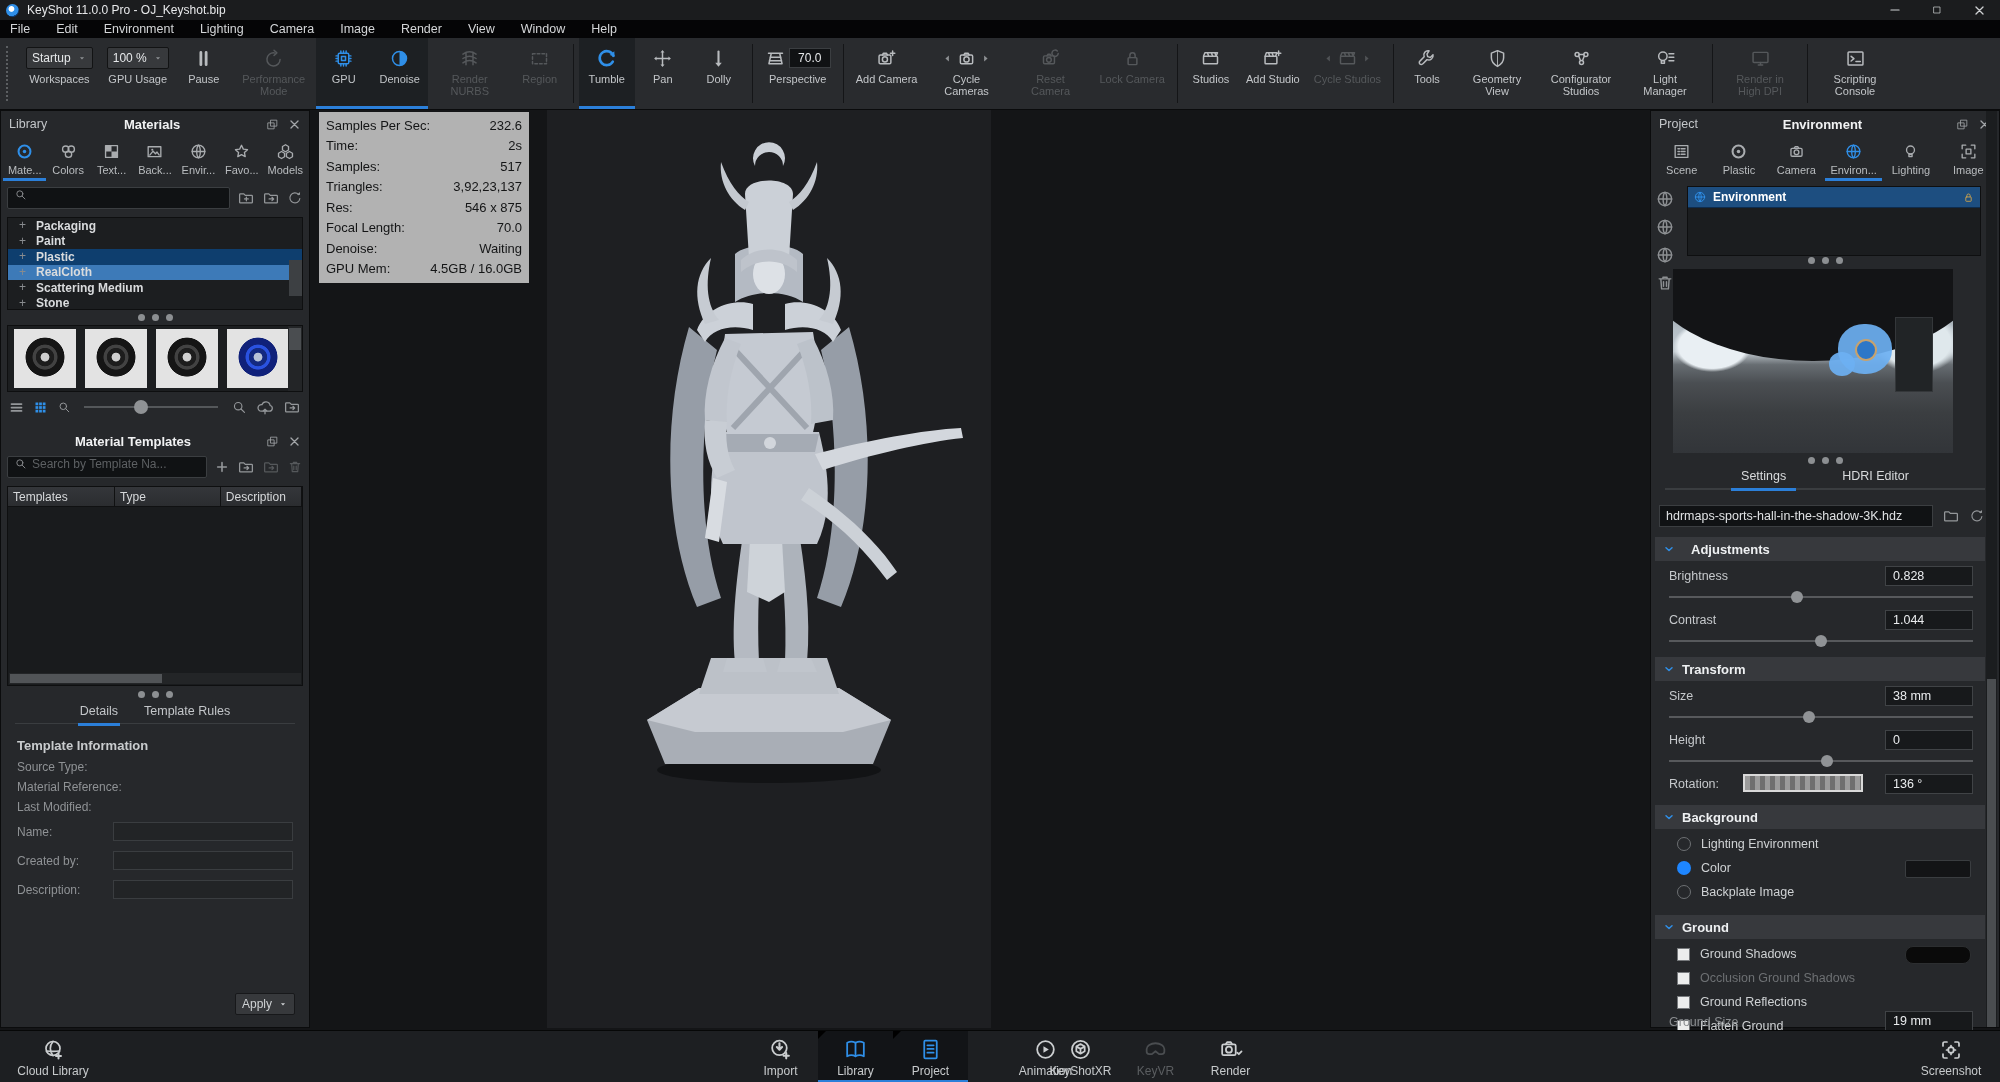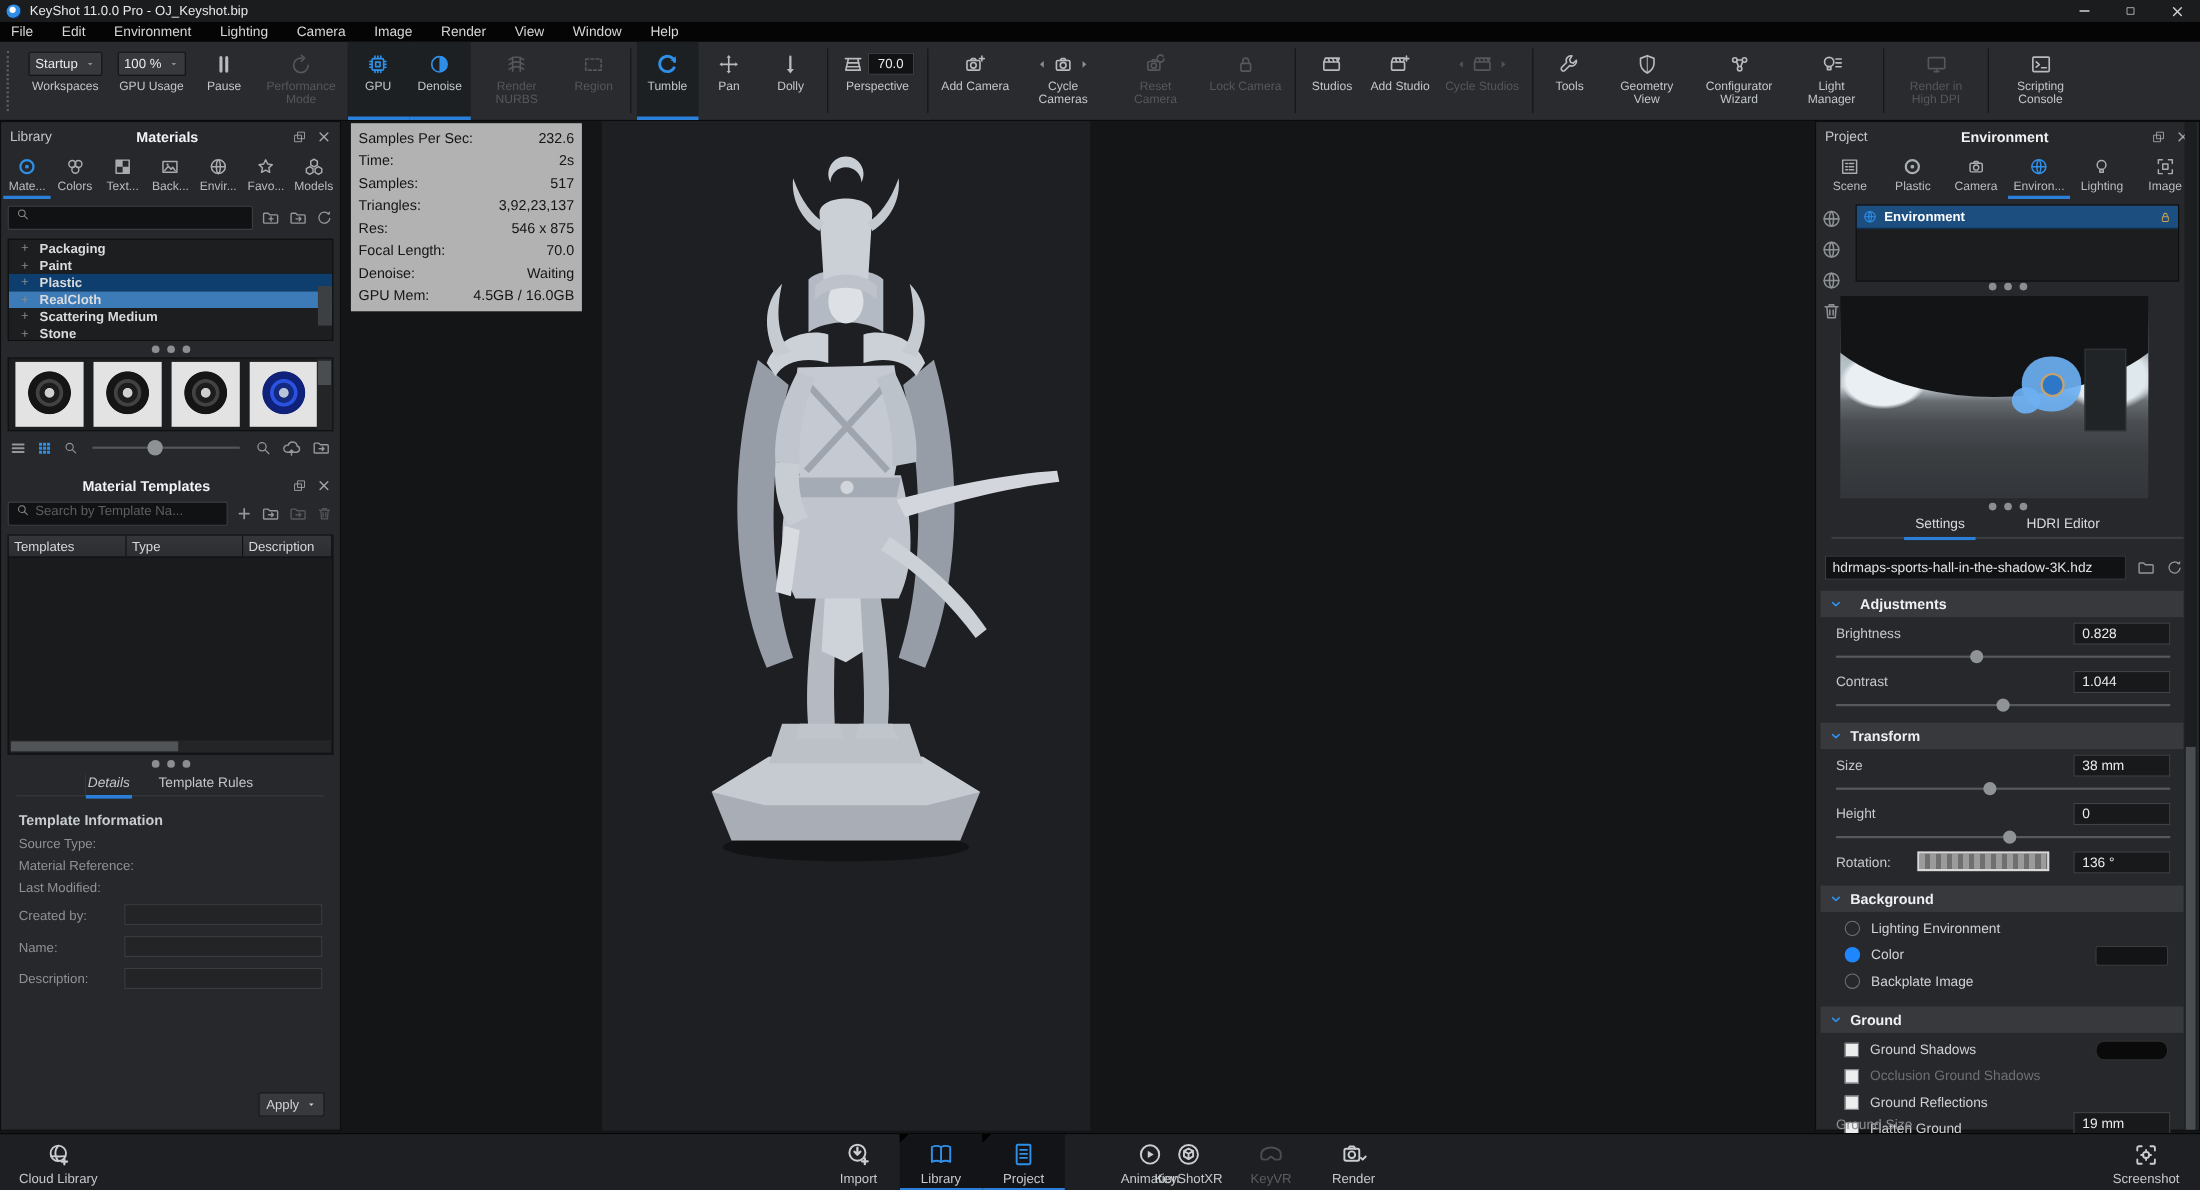--- a/index.html
+++ b/index.html
@@ -68,21 +68,21 @@
   .lib-slider .th{position:absolute;top:0;width:14px;height:14px;border-radius:50%;background:#8f9295;}
   .blue-ic{color:#2f8fe8;}
   
   .mt-table{margin:0 6px;border:1px solid #0e0f10;background:#191b1d;position:relative;}
   .mt-head{display:flex;height:19px;background:linear-gradient(#34363a,#2b2d30);border-bottom:1px solid #101112;}
   .mt-col{display:flex;align-items:center;padding-left:5px;font-size:12px;color:#d6d8da;border-right:1px solid #101112;box-sizing:border-box;}
   .mt-hscroll{position:absolute;left:1px;right:1px;bottom:1px;height:11px;background:#232527;}
   .mt-hscroll .th{position:absolute;left:1px;top:1px;width:52%;height:9px;background:#515457;}
   .mt-tabs{display:flex;justify-content:center;gap:22px;border-bottom:1px solid #3a3d40;margin:0 14px;}
   .mt-tab{padding:3px 2px 5px;color:#c3c6c9;font-size:12.5px;position:relative;}
-  .mt-tab.active{box-shadow:0 3px 0 #2b7fd9;font-style:italic;}
+  .mt-tab.active{box-shadow:0 3px 0 #2b7fd9;}
   .ti-title{font-weight:bold;font-size:13px;color:#c9ccce;padding:0 16px;}
   .ti-row{display:flex;align-items:center;padding:0 16px;height:20px;color:#8f9295;font-size:12px;}
   .ti-input{margin-left:auto;width:178px;height:17px;background:#222426;border:1px solid #3a3d40;}
   .apply-btn{position:absolute;display:flex;align-items:center;background:#37393c;border:1px solid #17181a;height:20px;padding:0 6px;color:#cfd2d4;font-size:12px;gap:6px;border-radius:2px;}
   
   .stats{background:#b2b2b2;color:#141516;font-size:13px;padding:3px 7px;box-sizing:border-box;}
   .stats-row{display:flex;justify-content:space-between;align-items:center;height:20.5px;}
   
   .viewport{background:#141517;}
   .render-frame{background:#1e1f22;}
@@ -440,21 +440,21 @@
         <div class="icr">
           <span>
             <svg viewBox="0 0 24 24" width="21" height="21" fill="none" stroke="currentColor" stroke-width="1.7" stroke-linecap="round" stroke-linejoin="round">
               <circle cx="7" cy="7.5" r="2.3"></circle>
               <circle cx="17" cy="7.5" r="2.3"></circle>
               <circle cx="12" cy="16.5" r="2.3"></circle>
               <path d="M8.8 9.2l2 5M15.2 9.2l-2 5M9.3 7.5h5.4"></path>
             </svg>
           </span>
         </div>
-        <div class="lb">Configurator Wizard</div>
+        <div class="lb">Configurator Studios</div>
       </div>
       <div class="tb-btn">
         <div class="icr">
           <span>
             <svg viewBox="0 0 24 24" width="21" height="21" fill="none" stroke="currentColor" stroke-width="1.7" stroke-linecap="round" stroke-linejoin="round">
               <circle cx="9" cy="9.5" r="4.8"></circle>
               <path d="M7.2 14.5h3.6v3H7.2zM16 6.5h5.5M16 10.5h5.5M16 14.5h5.5"></path>
             </svg>
           </span>
         </div>
@@ -840,25 +840,25 @@
         <div class="ti-row" style="height: 20px;">
           <span>Source Type:</span>
         </div>
         <div class="ti-row" style="height: 20px;">
           <span>Material Reference:</span>
         </div>
         <div class="ti-row" style="height: 20px;">
           <span>Last Modified:</span>
         </div>
         <div class="ti-row" style="height: 29px;">
+          <span>Name:</span>
+          <span class="ti-input"></span>
+        </div>
+        <div class="ti-row" style="height: 29px;">
           <span>Created by:</span>
-          <span class="ti-input"></span>
-        </div>
-        <div class="ti-row" style="height: 29px;">
-          <span>Name:</span>
           <span class="ti-input"></span>
         </div>
         <div class="ti-row" style="height: 29px; justify-content: flex-end;">
           <span>Description:</span>
           <span class="ti-input"></span>
         </div>
       </div>
     <div class="apply-btn" style="right:14px;bottom:12px;">
       <span>Apply</span>
       <span class="car" id="apply-caret">

